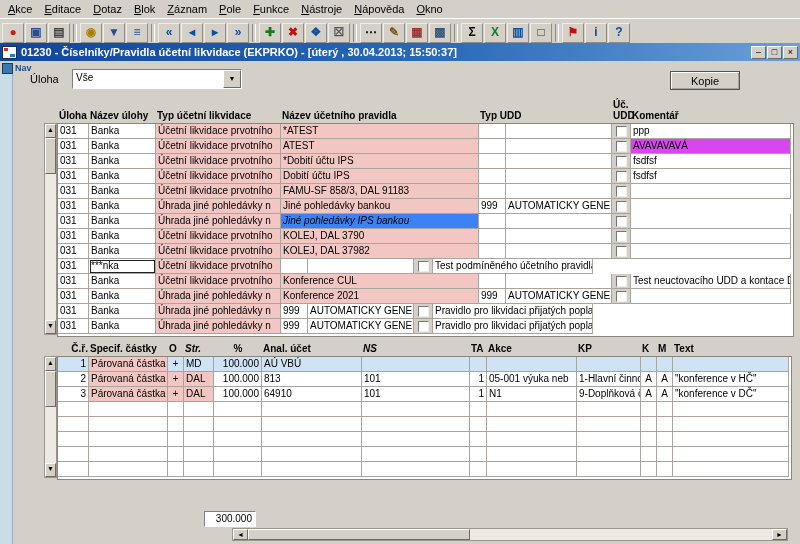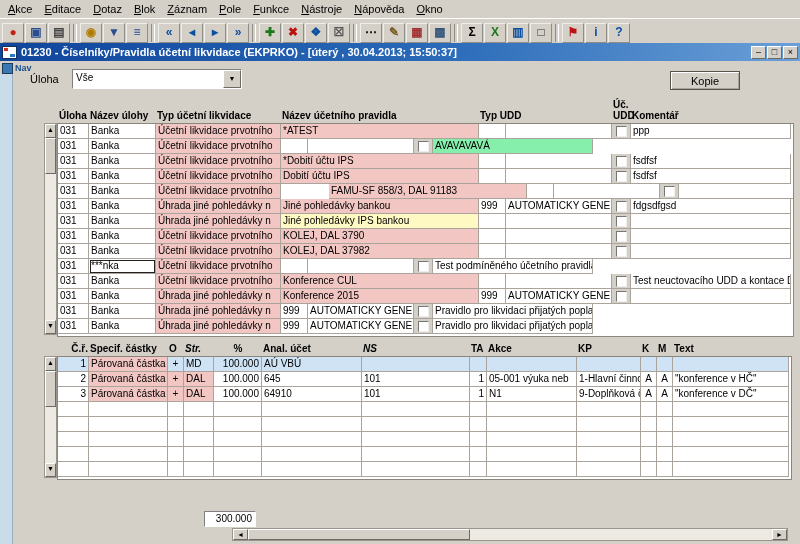--- a/index.html
+++ b/index.html
@@ -183,24 +183,25 @@
         <div class="t-cell" style="width: 198px; background: rgb(242, 199, 195);">*ATEST</div>
         <div class="t-cell" style="width: 27px; background: rgb(255, 255, 255);"></div>
         <div class="t-cell" style="width: 106px; background: rgb(255, 255, 255);"></div>
         <div class="t-cell" style="width: 19px; background: rgb(212, 208, 200);"><span class="chk"></span></div>
         <div class="t-cell" style="width: 160px; background: rgb(255, 255, 255);">ppp</div>
       </div>
       <div class="t-row">
         <div class="t-cell" style="width: 31px; background: rgb(255, 255, 255);">031</div>
         <div class="t-cell" style="width: 67px; background: rgb(255, 255, 255);">Banka</div>
         <div class="t-cell" style="width: 125px; background: rgb(242, 199, 195);">Účetní likvidace prvotního</div>
-        <div class="t-cell" style="width: 27px; background: rgb(255, 255, 255);"></div>
-        <div class="t-cell" style="width: 106px; background: rgb(255, 255, 255);"></div>
-        <div class="t-cell" style="width: 19px; background: rgb(212, 208, 200);"><span class="chk"></span></div>
-        <div class="t-cell" style="width: 160px; background: #86efac;">AVAVAVAVÁ</div>
+        <div class="t-cell" style="width: 198px; background: rgb(242, 199, 195);">ATEST</div>
+        <div class="t-cell" style="width: 27px; background: rgb(255, 255, 255);"></div>
+        <div class="t-cell" style="width: 106px; background: rgb(255, 255, 255);"></div>
+        <div class="t-cell" style="width: 19px; background: rgb(212, 208, 200);"><span class="chk"></span></div>
+        <div class="t-cell" style="width: 160px; background: #d946ef;">AVAVAVAVÁ</div>
       </div>
       <div class="t-row">
         <div class="t-cell" style="width: 31px; background: rgb(255, 255, 255);">031</div>
         <div class="t-cell" style="width: 67px; background: rgb(255, 255, 255);">Banka</div>
         <div class="t-cell" style="width: 125px; background: rgb(242, 199, 195);">Účetní likvidace prvotního</div>
         <div class="t-cell" style="width: 198px; background: rgb(242, 199, 195);">*Dobití účtu IPS</div>
         <div class="t-cell" style="width: 27px; background: rgb(255, 255, 255);"></div>
         <div class="t-cell" style="width: 106px; background: rgb(255, 255, 255);"></div>
         <div class="t-cell" style="width: 19px; background: rgb(212, 208, 200);"><span class="chk"></span></div>
         <div class="t-cell" style="width: 160px; background: rgb(255, 255, 255);">fsdfsf</div>
@@ -212,41 +213,40 @@
         <div class="t-cell" style="width: 198px; background: rgb(242, 199, 195);">Dobití účtu IPS</div>
         <div class="t-cell" style="width: 27px; background: rgb(255, 255, 255);"></div>
         <div class="t-cell" style="width: 106px; background: rgb(255, 255, 255);"></div>
         <div class="t-cell" style="width: 19px; background: rgb(212, 208, 200);"><span class="chk"></span></div>
         <div class="t-cell" style="width: 160px; background: rgb(255, 255, 255);">fsdfsf</div>
       </div>
       <div class="t-row">
         <div class="t-cell" style="width: 31px; background: rgb(255, 255, 255);">031</div>
         <div class="t-cell" style="width: 67px; background: rgb(255, 255, 255);">Banka</div>
         <div class="t-cell" style="width: 125px; background: rgb(242, 199, 195);">Účetní likvidace prvotního</div>
-        <div class="t-cell" style="width: 198px; background: rgb(242, 199, 195); margin-left: 48px;">FAMU-SF 858/3, DAL 91183</div>
+        <div class="t-cell" style="width: 198px; background: rgb(242, 199, 195);">FAMU-SF 858/3, DAL 91183</div>
         <div class="t-cell" style="width: 27px; background: rgb(255, 255, 255);"></div>
         <div class="t-cell" style="width: 106px; background: rgb(255, 255, 255);"></div>
         <div class="t-cell" style="width: 19px; background: rgb(212, 208, 200);"><span class="chk"></span></div>
         <div class="t-cell" style="width: 160px; background: rgb(255, 255, 255);"></div>
       </div>
       <div class="t-row">
         <div class="t-cell" style="width: 31px; background: rgb(255, 255, 255);">031</div>
         <div class="t-cell" style="width: 67px; background: rgb(255, 255, 255);">Banka</div>
         <div class="t-cell" style="width: 125px; background: rgb(242, 199, 195);">Úhrada jiné pohledávky n</div>
         <div class="t-cell" style="width: 198px; background: rgb(242, 199, 195);">Jiné pohledávky bankou</div>
         <div class="t-cell" style="width: 27px; background: rgb(255, 255, 255);">999</div>
         <div class="t-cell" style="width: 106px; background: rgb(255, 255, 255);">AUTOMATICKY GENEROVA</div>
         <div class="t-cell" style="width: 19px; background: rgb(212, 208, 200);"><span class="chk"></span></div>
-        <div class="t-cell" style="width: 160px; background: rgb(255, 255, 255);">fdgsdfgsd</div>
       </div>
       <div class="t-row">
         <div class="t-cell" style="width: 31px; background: rgb(255, 255, 255);">031</div>
         <div class="t-cell" style="width: 67px; background: rgb(255, 255, 255);">Banka</div>
         <div class="t-cell" style="width: 125px; background: rgb(242, 199, 195);">Úhrada jiné pohledávky n</div>
-        <div class="t-cell" style="width: 198px; background: #fef9c3;">Jiné pohledávky IPS bankou</div>
+        <div class="t-cell" style="width: 198px; background: #3b82f6; font-style: italic;">Jiné pohledávky IPS bankou</div>
         <div class="t-cell" style="width: 27px; background: rgb(255, 255, 255);"></div>
         <div class="t-cell" style="width: 106px; background: rgb(255, 255, 255);"></div>
         <div class="t-cell" style="width: 19px; background: rgb(212, 208, 200);"><span class="chk"></span></div>
         <div class="t-cell" style="width: 160px; background: rgb(255, 255, 255);"></div>
       </div>
       <div class="t-row">
         <div class="t-cell" style="width: 31px; background: rgb(255, 255, 255);">031</div>
         <div class="t-cell" style="width: 67px; background: rgb(255, 255, 255);">Banka</div>
         <div class="t-cell" style="width: 125px; background: rgb(242, 199, 195);">Účetní likvidace prvotního</div>
         <div class="t-cell" style="width: 198px; background: rgb(242, 199, 195);">KOLEJ, DAL 3790</div>
@@ -281,21 +281,21 @@
         <div class="t-cell" style="width: 198px; background: rgb(242, 199, 195);">Konference CUL</div>
         <div class="t-cell" style="width: 27px; background: rgb(255, 255, 255);"></div>
         <div class="t-cell" style="width: 106px; background: rgb(255, 255, 255);"></div>
         <div class="t-cell" style="width: 19px; background: rgb(212, 208, 200);"><span class="chk"></span></div>
         <div class="t-cell" style="width: 160px; background: rgb(255, 255, 255);">Test neuctovacího UDD a kontace DPH ri</div>
       </div>
       <div class="t-row">
         <div class="t-cell" style="width: 31px; background: rgb(255, 255, 255);">031</div>
         <div class="t-cell" style="width: 67px; background: rgb(255, 255, 255);">Banka</div>
         <div class="t-cell" style="width: 125px; background: rgb(242, 199, 195);">Úhrada jiné pohledávky n</div>
-        <div class="t-cell" style="width: 198px; background: rgb(242, 199, 195);">Konference 2015</div>
+        <div class="t-cell" style="width: 198px; background: rgb(242, 199, 195);">Konference 2021</div>
         <div class="t-cell" style="width: 27px; background: rgb(255, 255, 255);">999</div>
         <div class="t-cell" style="width: 106px; background: rgb(255, 255, 255);">AUTOMATICKY GENEROVA</div>
         <div class="t-cell" style="width: 19px; background: rgb(212, 208, 200);"><span class="chk"></span></div>
         <div class="t-cell" style="width: 160px; background: rgb(255, 255, 255);"></div>
       </div>
       <div class="t-row">
         <div class="t-cell" style="width: 31px; background: rgb(255, 255, 255);">031</div>
         <div class="t-cell" style="width: 67px; background: rgb(255, 255, 255);">Banka</div>
         <div class="t-cell" style="width: 125px; background: rgb(242, 199, 195);">Úhrada jiné pohledávky n</div>
         <div class="t-cell" style="width: 27px; background: rgb(255, 255, 255);">999</div>
@@ -352,21 +352,21 @@
         <div class="t-cell" style="width: 16px; text-align: center; background: rgb(207, 227, 245);"></div>
         <div class="t-cell" style="width: 16px; text-align: center; background: rgb(207, 227, 245);"></div>
         <div class="t-cell" style="width: 116px; background: rgb(207, 227, 245);"></div>
       </div>
       <div class="t-row">
         <div class="t-cell" style="width: 31px; text-align: right; background: rgb(255, 255, 255);">2</div>
         <div class="t-cell" style="width: 79px; background: rgb(242, 199, 195);">Párovaná částka</div>
         <div class="t-cell" style="width: 16px; text-align: center; background: rgb(242, 199, 195);">+</div>
         <div class="t-cell" style="width: 30px; background: rgb(242, 199, 195);">DAL</div>
         <div class="t-cell" style="width: 48px; text-align: right; background: rgb(255, 255, 255);">100.000</div>
-        <div class="t-cell" style="width: 100px; background: rgb(255, 255, 255);">645</div>
+        <div class="t-cell" style="width: 100px; background: rgb(255, 255, 255);">813</div>
         <div class="t-cell" style="width: 108px; background: rgb(255, 255, 255);">101</div>
         <div class="t-cell" style="width: 17px; text-align: right; background: rgb(255, 255, 255);">1</div>
         <div class="t-cell" style="width: 90px; background: rgb(255, 255, 255);">05-001 výuka neb</div>
         <div class="t-cell" style="width: 64px; background: rgb(255, 255, 255);">1-Hlavní činno</div>
         <div class="t-cell" style="width: 16px; text-align: center; background: rgb(255, 255, 255);">A</div>
         <div class="t-cell" style="width: 16px; text-align: center; background: rgb(255, 255, 255);">A</div>
         <div class="t-cell" style="width: 116px; background: rgb(255, 255, 255);">"konference v HČ"</div>
       </div>
       <div class="t-row">
         <div class="t-cell" style="width: 31px; text-align: right; background: rgb(255, 255, 255);">3</div>

